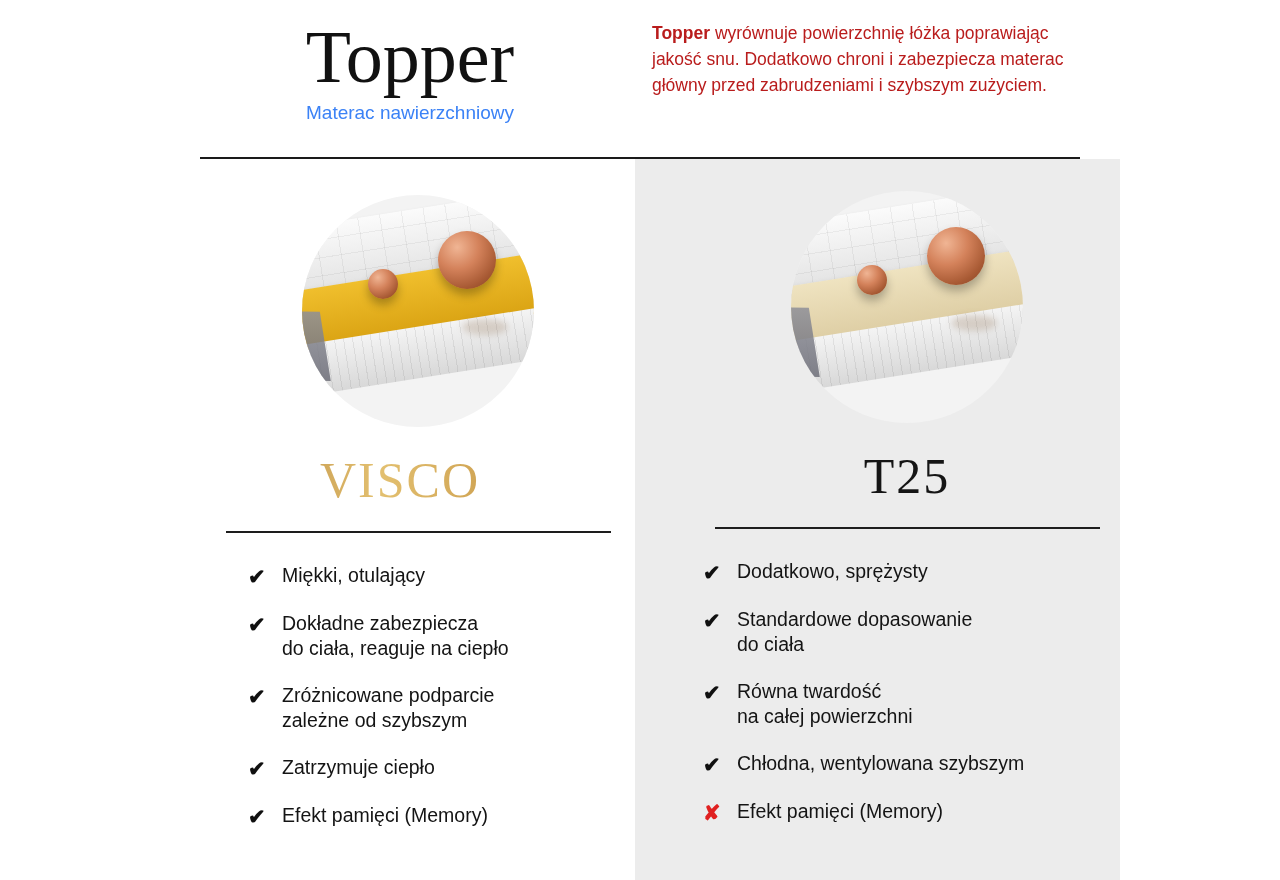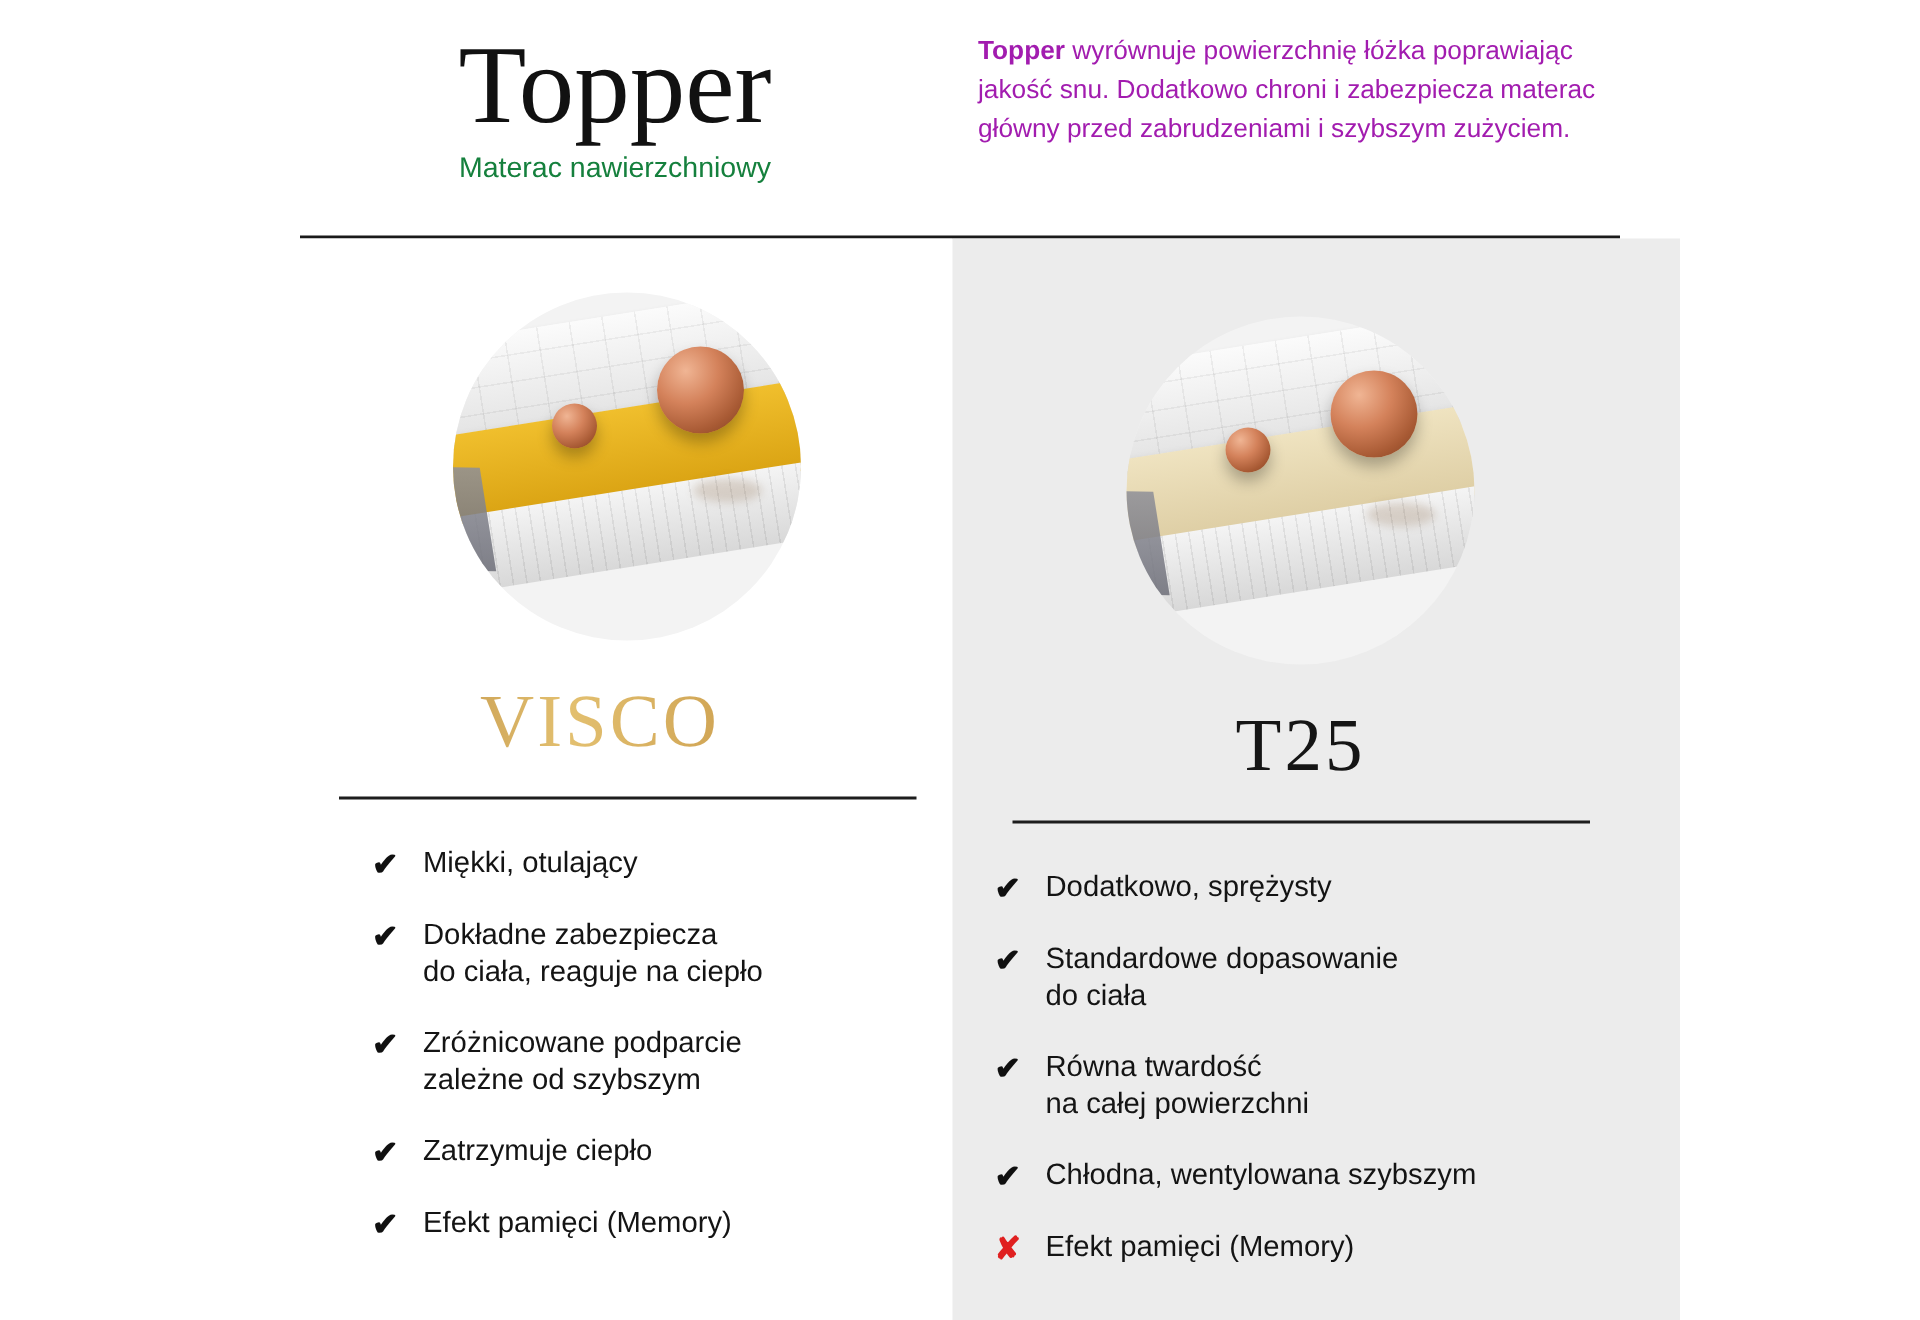--- a/index.html
+++ b/index.html
@@ -35,31 +35,31 @@
     font-family: "Liberation Serif", serif;
     font-size: 74px;
     line-height: 86px;
     font-weight: 400;
     color: #111111;
     letter-spacing: 0px;
   }
   .subtitle {
     font-family: "Liberation Sans", sans-serif;
     font-size: 19px;
-    color: #15803d;
+    color: #3b82f6;
     margin-top: 2px;
   }
   .intro {
     position: absolute;
     left: 652px;
     top: 20px;
     width: 430px;
     font-size: 17.5px;
     line-height: 26px;
-    color: #a21caf;
+    color: #b91c1c;
   }
   .intro b { font-weight: bold; }
 
   .header-rule {
     position: absolute;
     left: 200px;
     top: 157px;
     width: 880px;
     height: 2px;
     background: #1a1a1a;
@@ -268,21 +268,21 @@
           </li>
           <li class="feat">
             <span class="mark mark-check">✔</span>
             <span class="feat-text">Efekt pamięci (Memory)</span>
           </li>
         </ul>
       </div>
     </div>
 
     <div class="col col-right">
-      <div style="padding-top:52px;">
+      <div style="padding-top:32px;margin-left:40px;">
         <div class="circle-wrap" style="margin-left:116px;">
           <div class="circle">
             <div class="mat-top"></div>
             <div class="mat-core core-t25"></div>
             <div class="mat-base"></div>
             <div class="mat-side"></div>
             <div class="dimple dimple-1"></div>
             <div class="ball ball-big"></div>
             <div class="ball ball-small"></div>
           </div>

